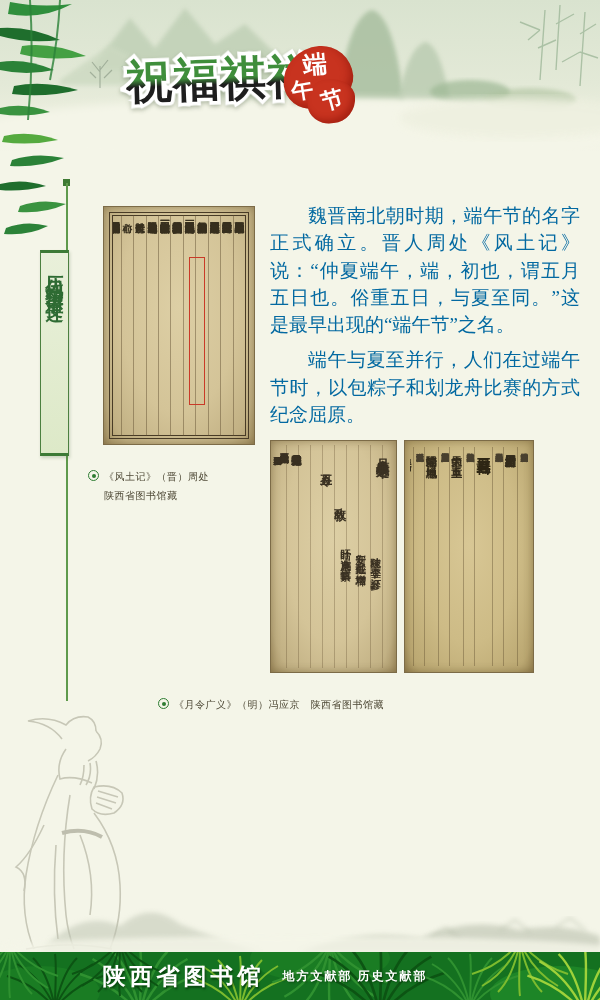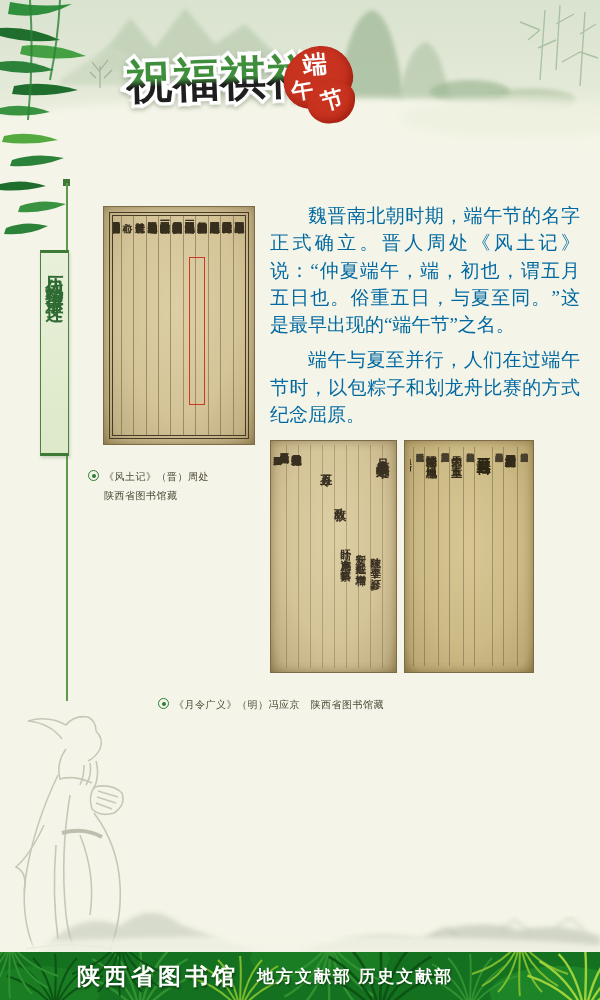--- a/index.html
+++ b/index.html
@@ -114,21 +114,21 @@
 
   
   .deco { position:absolute; pointer-events:none; }
 
   
   .footer { position:absolute; left:0; bottom:0; width:600px; height:48px; background:#a21caf; overflow:hidden; }
   .footer-text { position:absolute; inset:0; display:flex; align-items:center; justify-content:center;
                  gap:18px; transform:translateX(-35px); }
   .f-lib { color:#fff; font-size:23px; font-weight:bold; letter-spacing:4px;
            text-shadow:1px 2px 2px rgba(0,40,0,.6); font-family:"Liberation Serif",serif; }
-  .f-dep { color:#fff; font-size:17px; font-weight:bold; letter-spacing:2px;
+  .f-dep { color:#fff; font-size:12px; font-weight:bold; letter-spacing:2px;
            text-shadow:1px 1px 2px rgba(0,40,0,.6); font-family:"Liberation Serif",serif; }
 </style>
 </head>
 <body>
 
 <div class="page">
 
   <div class="header">
     <svg width="600" height="152" viewBox="0 0 600 152">
       <defs>

